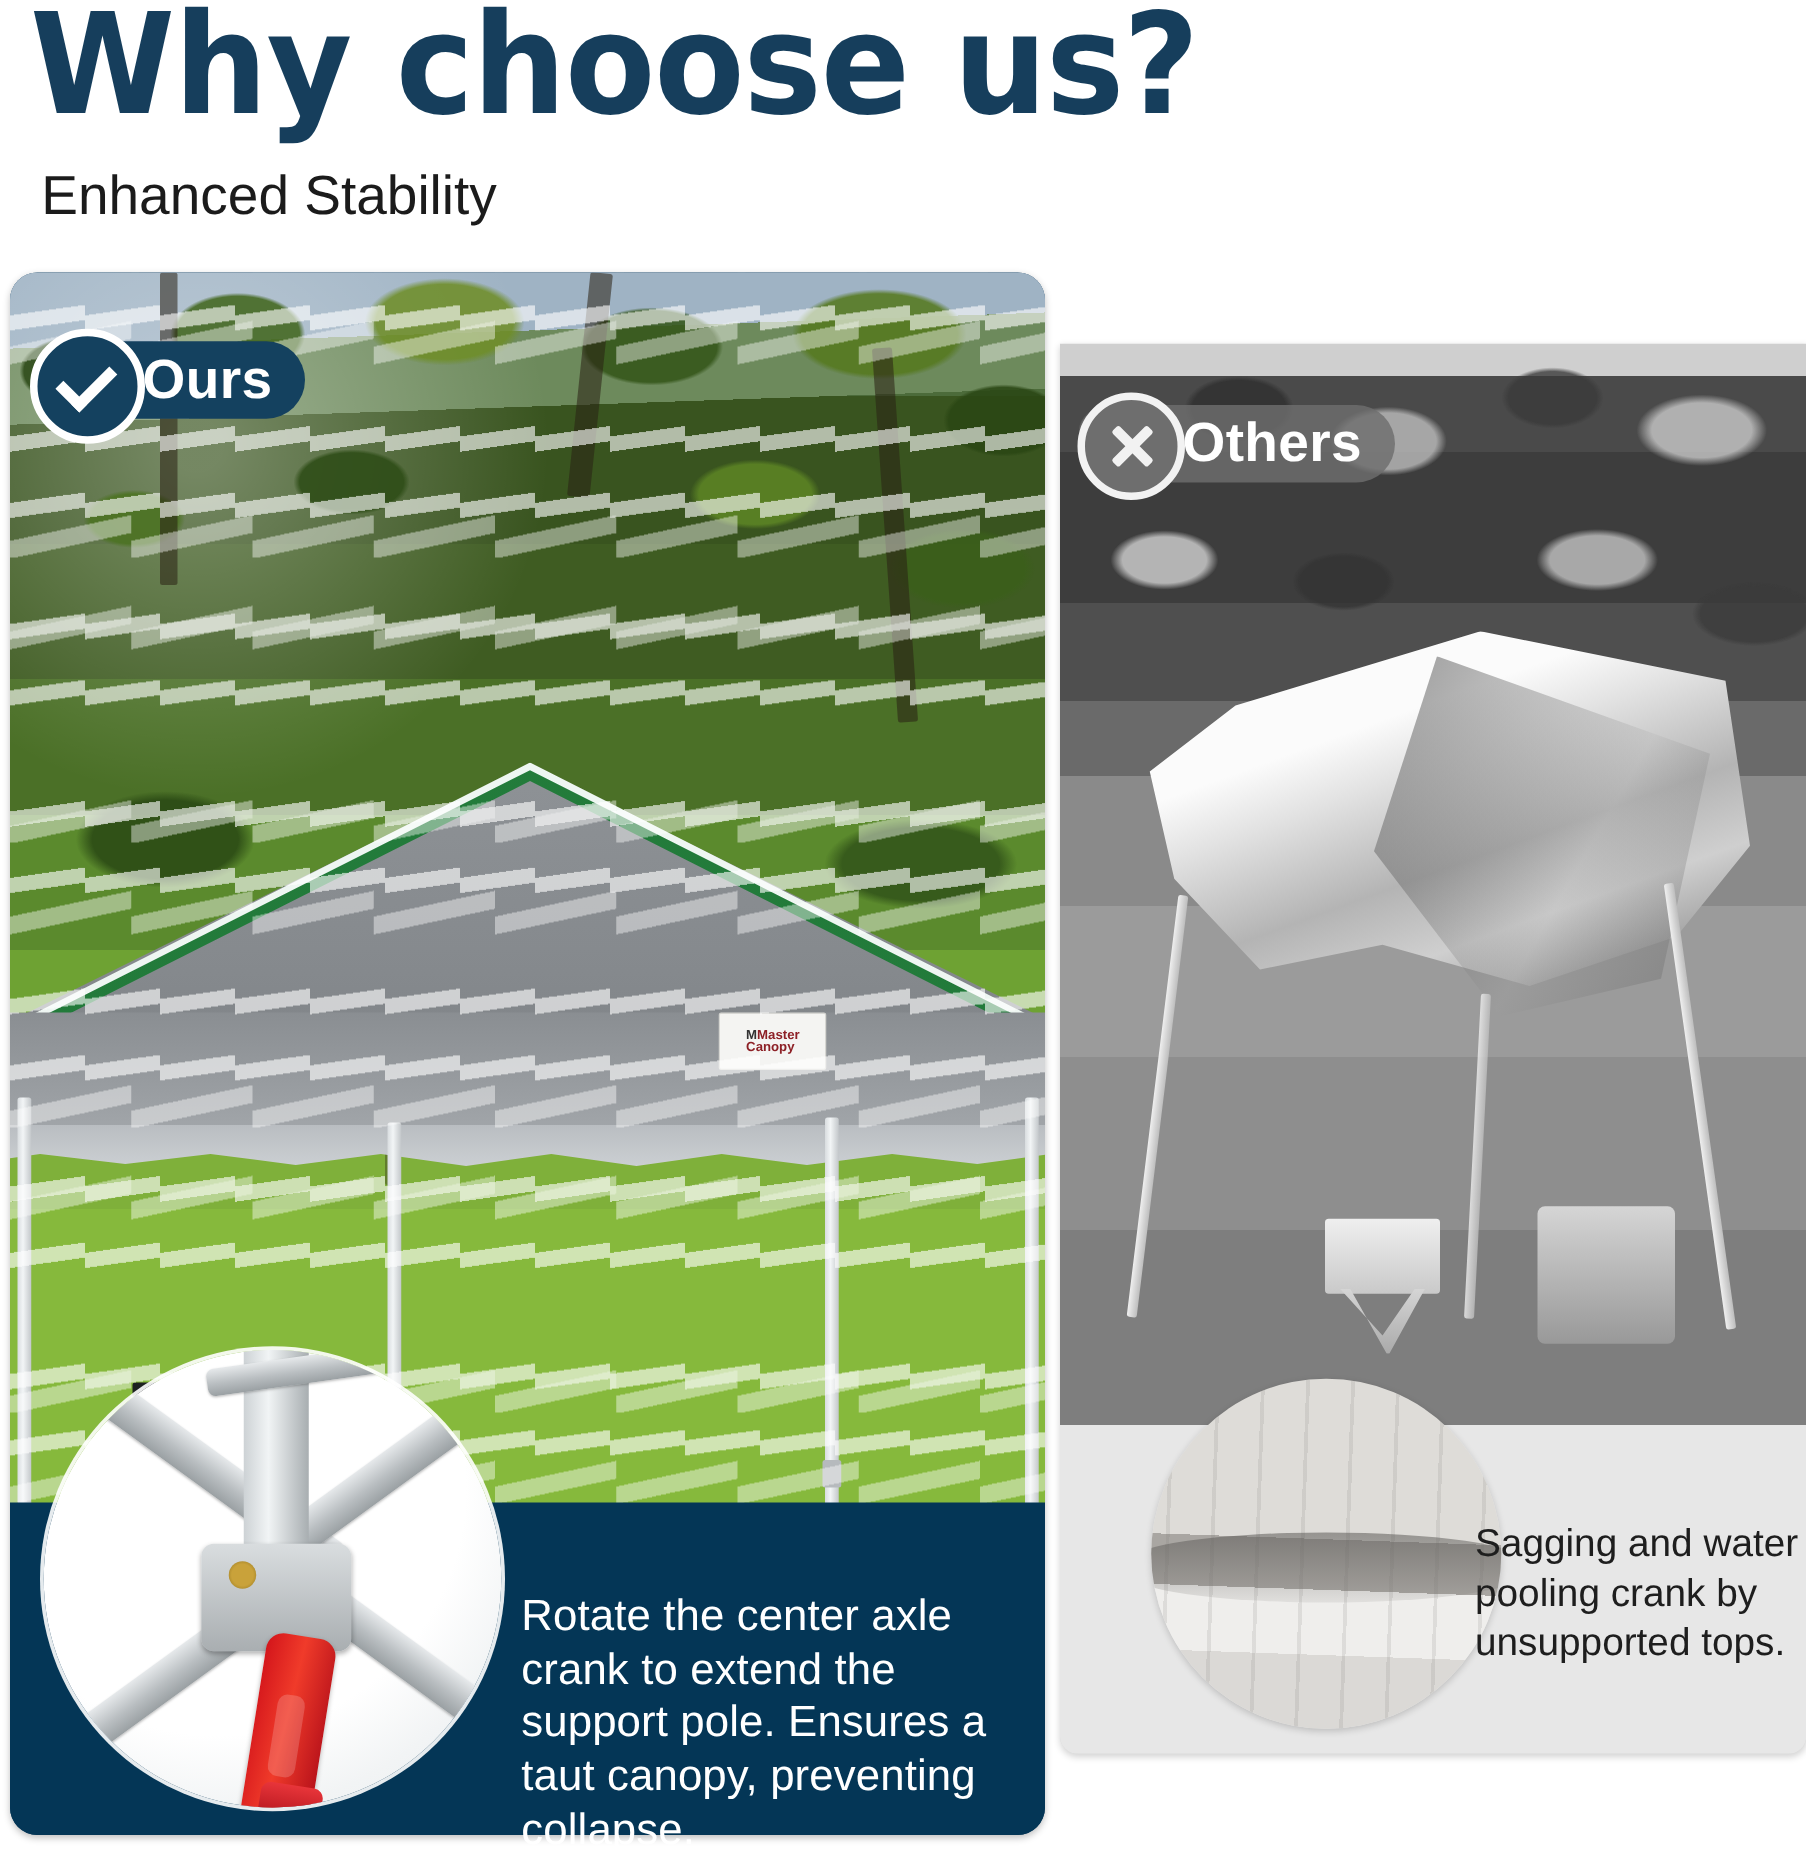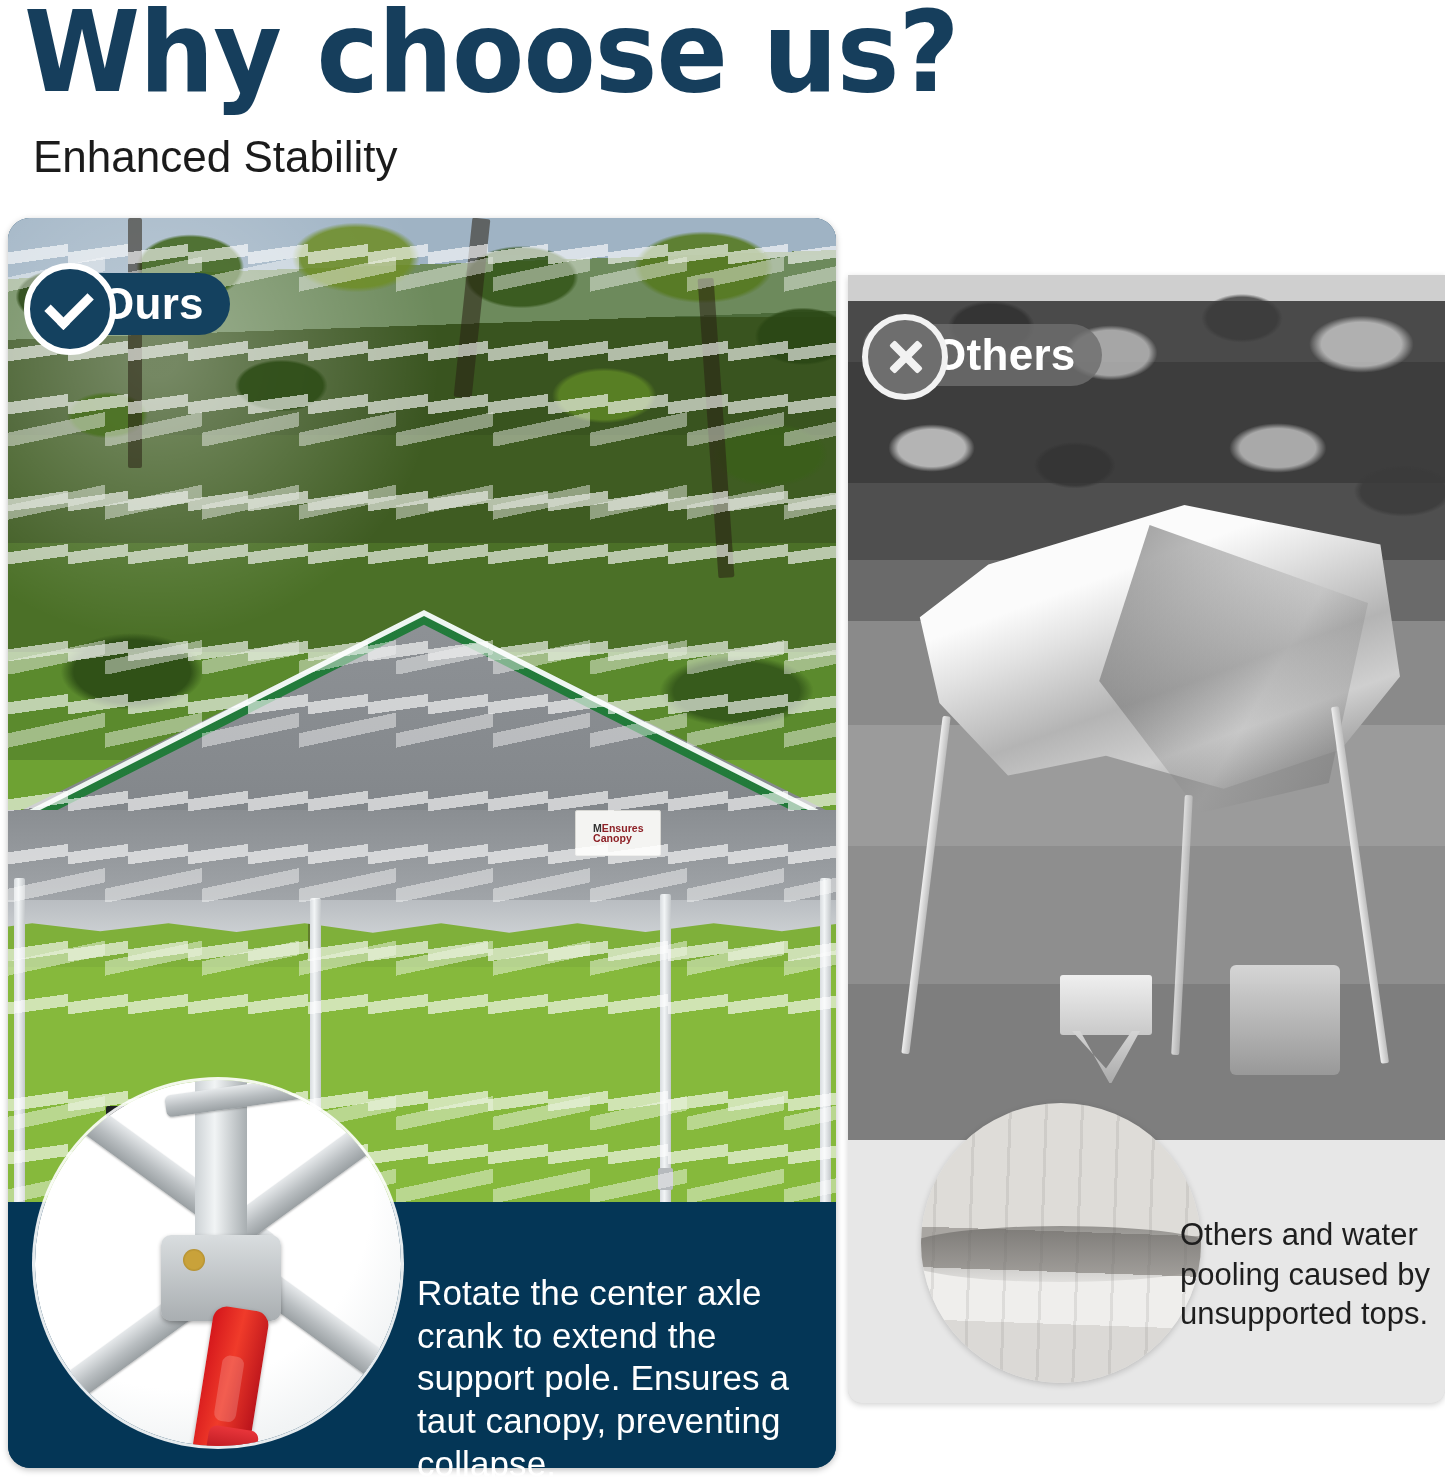--- a/index.html
+++ b/index.html
@@ -234,21 +234,21 @@
     border-radius:50%/40%;
   }
 
   
   .badge{
     position:absolute;display:flex;align-items:center;height:62px;border-radius:31px;
     padding-right:26px;
   }
   .badge .pill-text{
     font-size:44px;font-weight:bold;color:#ffffff;letter-spacing:.3px;line-height:1;
-    white-space:nowrap;
+    margin-left:14px;white-space:nowrap;
   }
   #badge-ours{left:28px;top:273px;background:#14415f;padding-left:72px;}
   #badge-others{left:866px;top:324px;background:rgba(110,110,110,.82);padding-left:66px;}
   .badge-icon{
     position:absolute;left:-2px;top:-9px;width:80px;height:80px;border-radius:50%;
     display:flex;align-items:center;justify-content:center;
   }
   #icon-check{background:#14415f;border:6px solid #ffffff;left:-4px;top:-10px;}
   #icon-x{background:#6e6e6e;border:6px solid #f2f2f2;left:-4px;top:-10px;width:74px;height:74px;}
   .check-mark{display:block;width:34px;height:18px;border-left:9px solid #fff;border-bottom:9px solid #fff;
@@ -274,21 +274,21 @@
     <div class="trunk" style="left:700px;top:60px;width:16px;height:300px;transform:rotate(-4deg);"></div>
     <div class="trunk" style="left:300px;top:470px;width:10px;height:260px;opacity:.35;"></div>
 
     <div id="roof-shape"></div>
     <div id="roof-edge-green"></div>
     <div id="roof-edge-white"></div>
     <div id="roof-band"></div>
     <div id="roof-valance"></div>
 
     <div id="canopy-logo">
-      <span><i>M</i><span>Ensures</span><br>
+      <span><i>M</i><span>Master</span><br>
       <span>Canopy</span></span>
     </div>
 
     <div class="leg" style="left:6px;top:660px;height:330px;"></div>
     <div class="leg" style="left:302px;top:680px;height:300px;"></div>
     <div class="leg" style="left:652px;top:676px;height:310px;"></div>
     <div class="leg" style="left:812px;top:660px;height:330px;"></div>
     <div class="foot" style="left:650px;top:950px;"></div>
 
     <div class="furn bar-table" style="left:100px;top:1080px;"></div>
@@ -349,20 +349,20 @@
   </div>
 
   <div id="others-caption"></div>
 </div>
 
 <div id="sag-inset">
   <div class="pleat"></div>
   <div class="shadowband"></div>
 </div>
 
-<div id="others-caption-text">Others and water pooling caused by unsupported tops.</div>
+<div id="others-caption-text">Sagging and water pooling crank by unsupported tops.</div>
 
 <div class="badge" id="badge-others">
   <div class="badge-icon" id="icon-x">
     <span class="x-mark"></span>
   </div>
   <span class="pill-text">Others</span>
 </div>
 
 </body></html>

